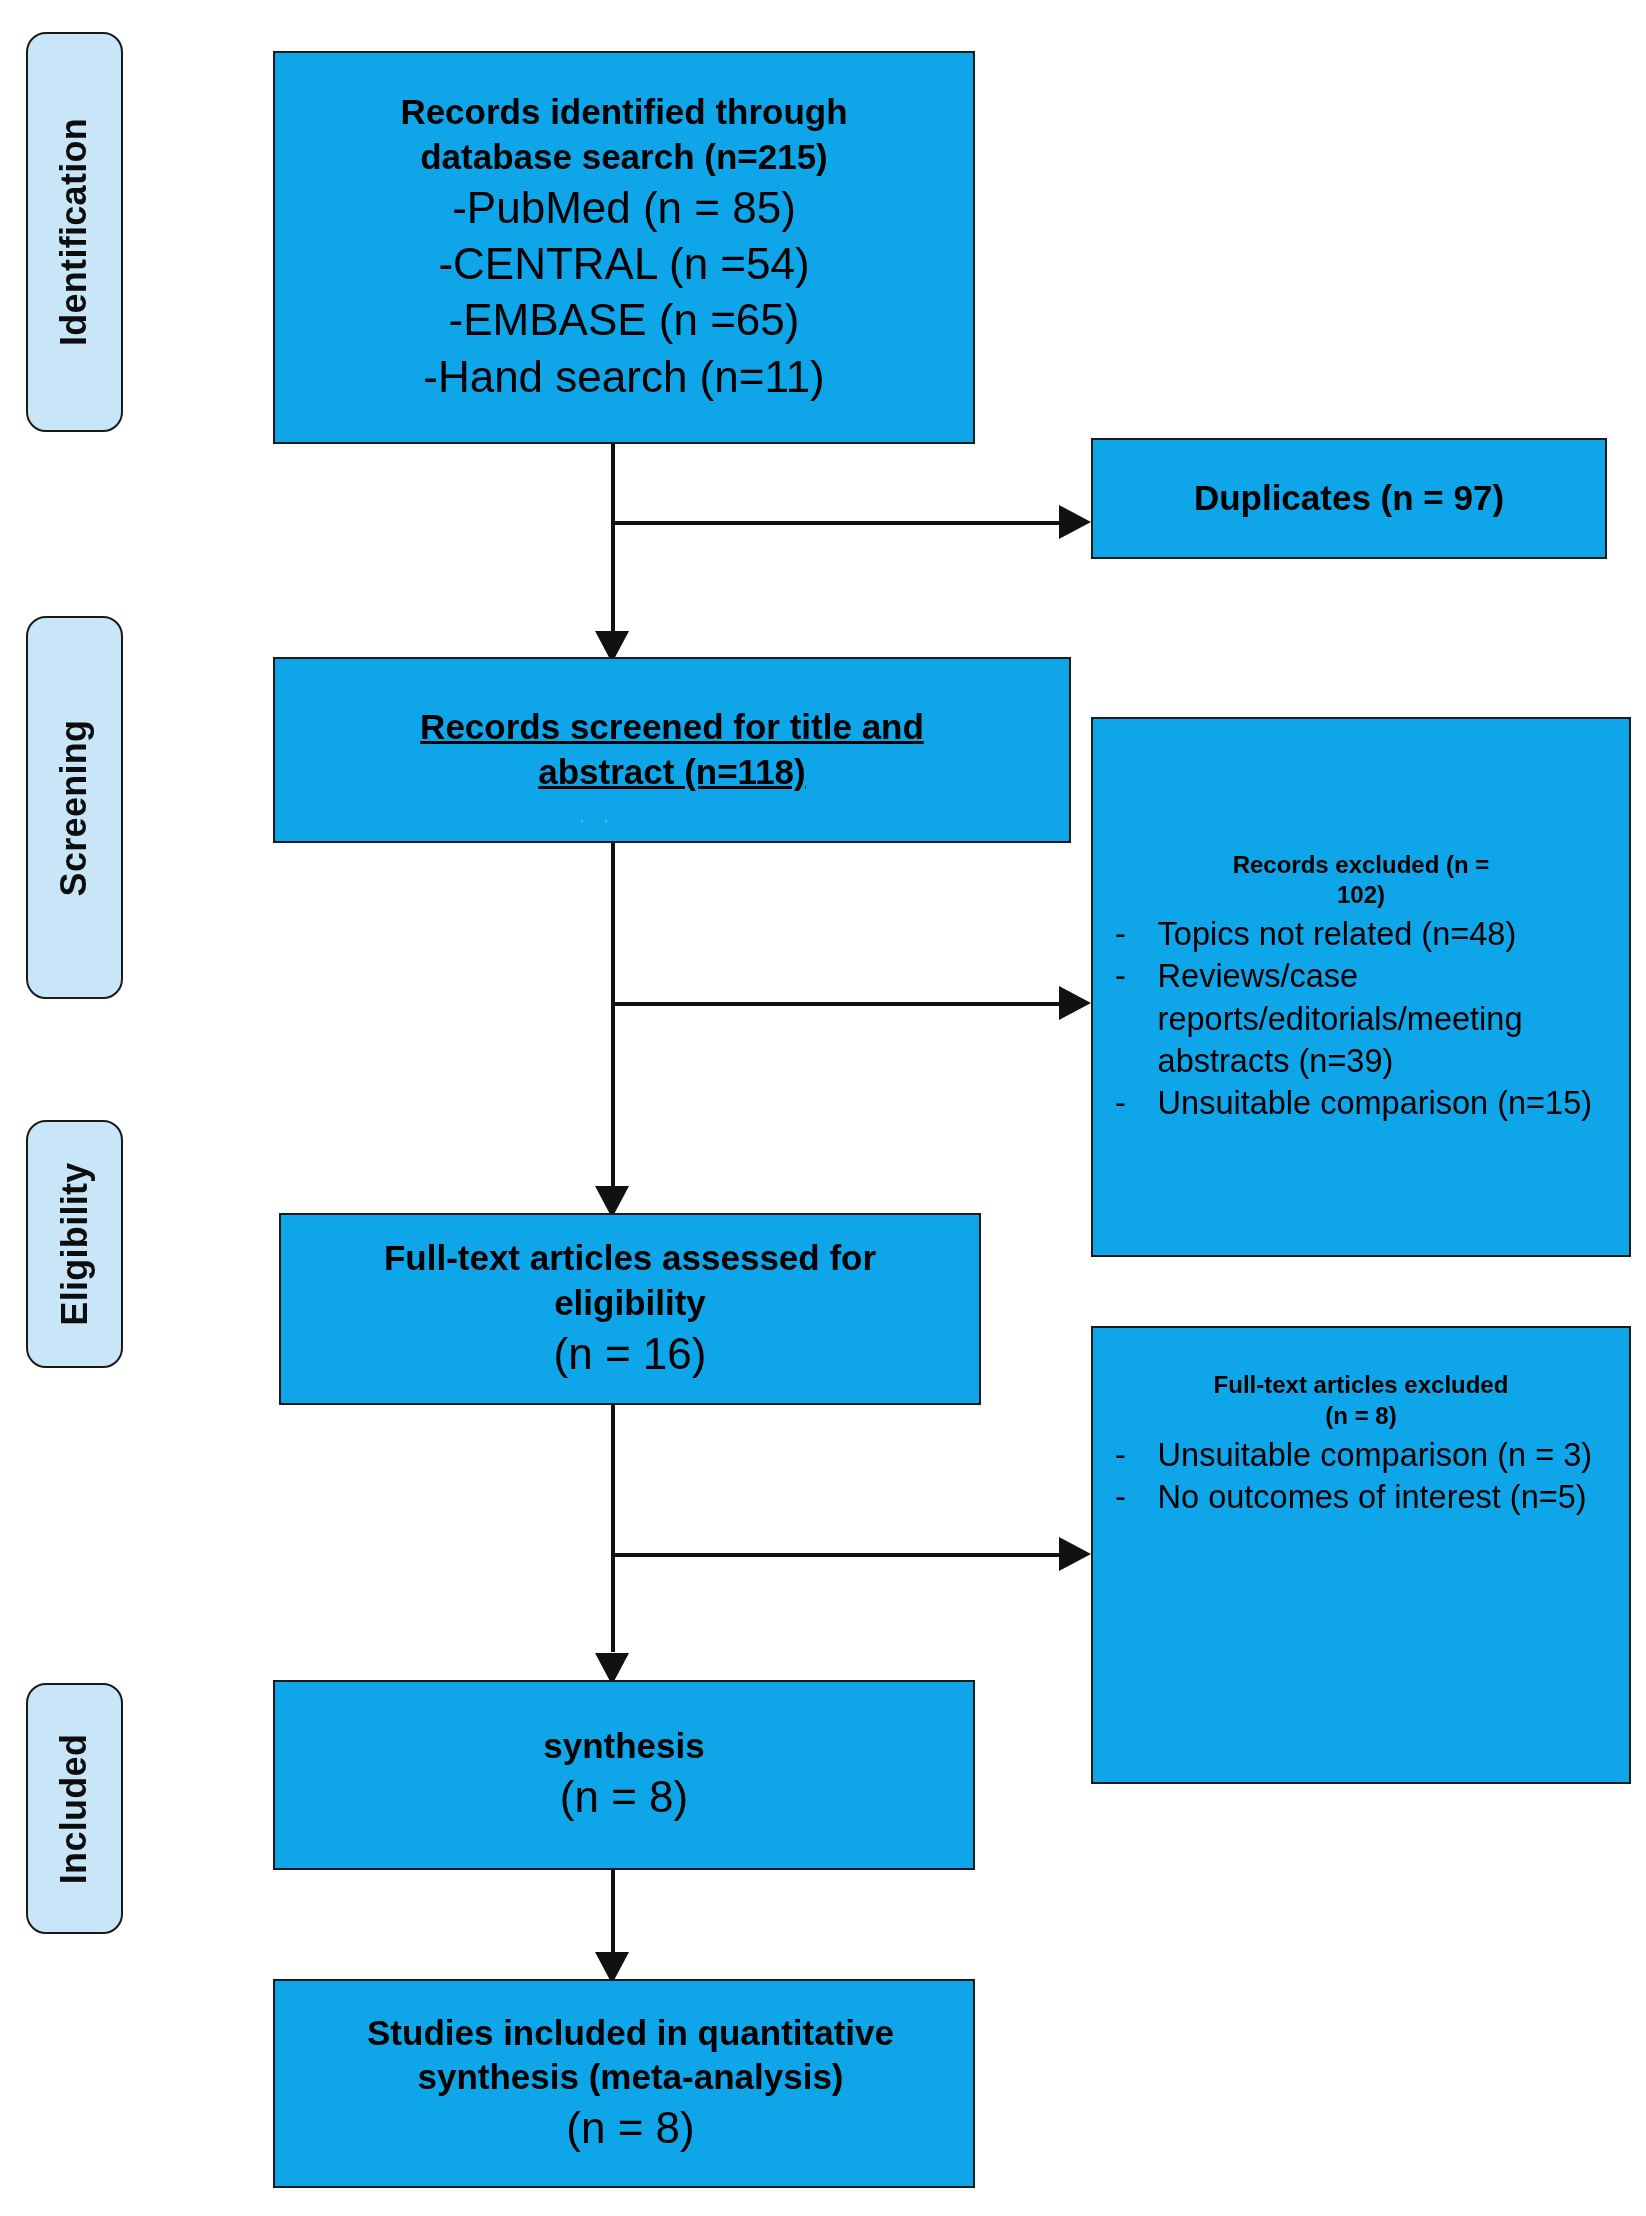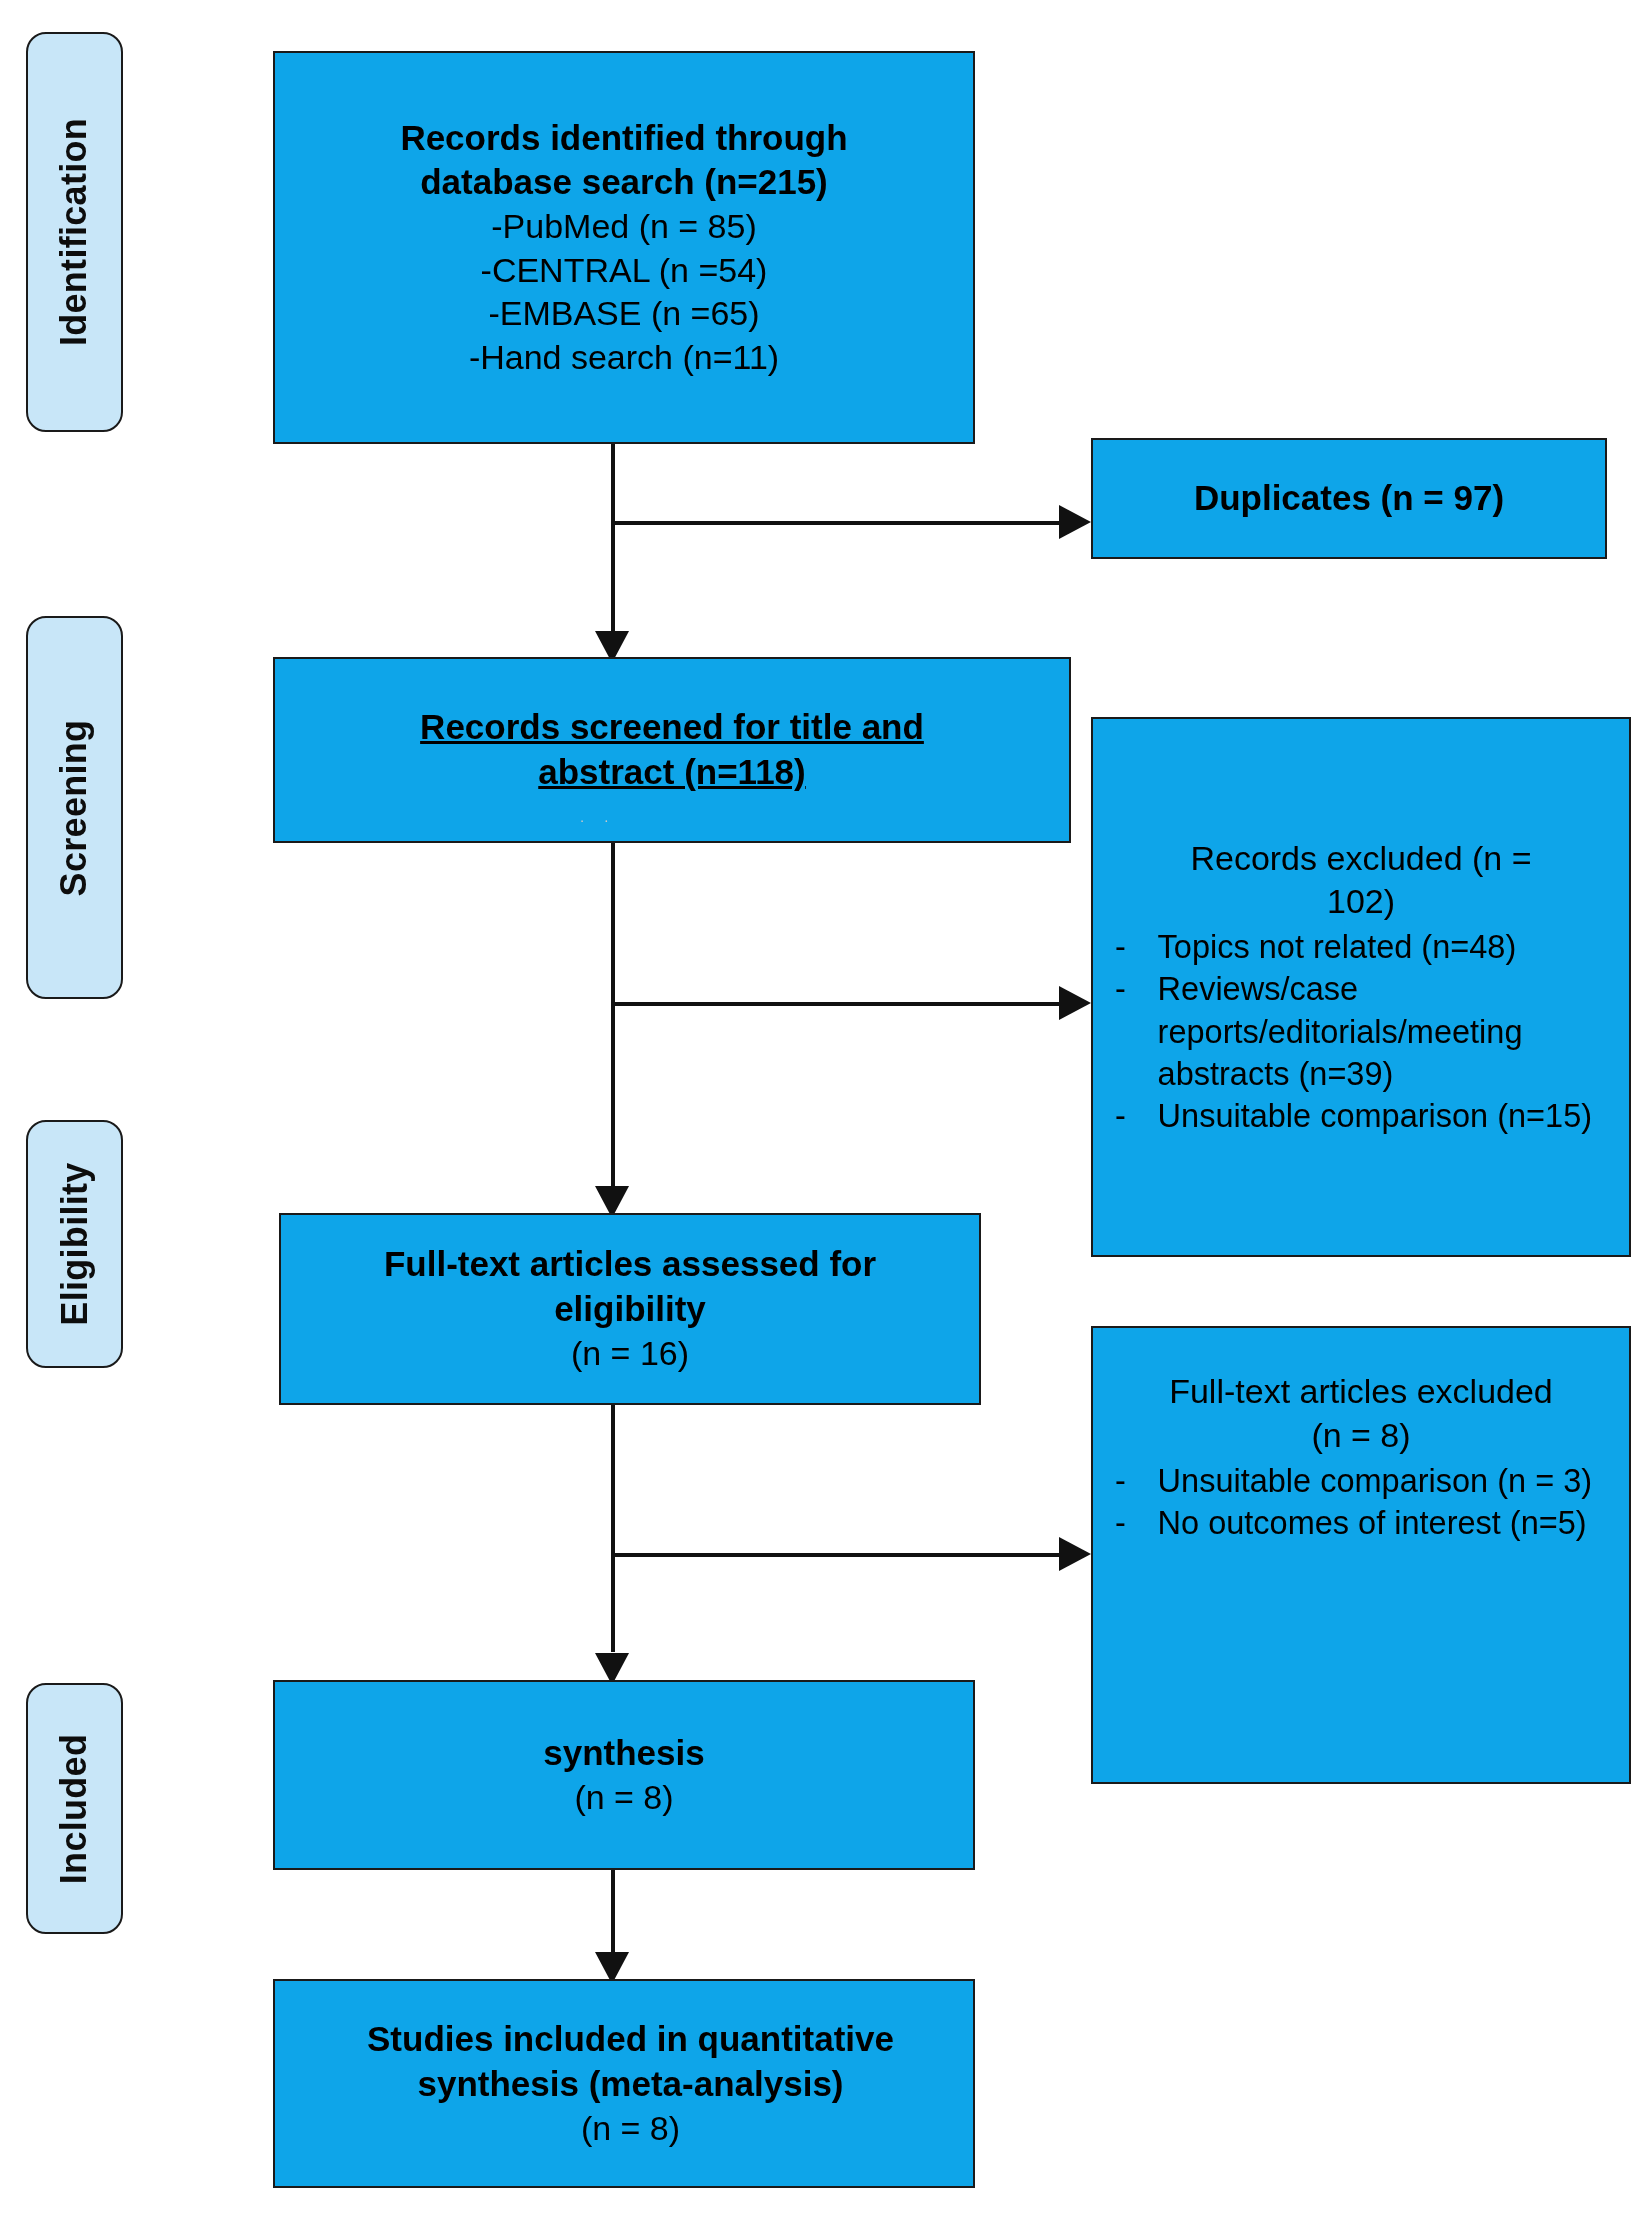--- a/index.html
+++ b/index.html
@@ -29,22 +29,22 @@
     position:absolute;
     background:#0ea5e9;
     border:2.9px solid #1a1a1a;
     box-sizing:border-box;
     display:flex;flex-direction:column;justify-content:center;
     padding:8.1px 15px;
   }
   .flow-box.center{align-items:center;text-align:center;}
   .ln{display:block;line-height:1.28;}
   .ln.b{font-weight:bold;font-size:35px;}
-  .ln.n{font-weight:normal;font-size:34px;}
-  .ln.bn{font-weight:normal;font-size:34px;text-align:center;}
+  .ln.n{font-weight:normal;font-size:44px;}
+  .ln.bn{font-weight:bold;font-size:24px;text-align:center;}
 
   
   .blist{width:100%;margin-top:2.3px;}
   .brow{display:flex;align-items:flex-start;font-size:32.5px;line-height:1.30;text-align:left;}
   .bdash{width:53px;flex:0 0 53px;padding-left:10.4px;box-sizing:border-box;}
   .btext{flex:1 1 auto;}
 
   
   .vline{position:absolute;background:#111;width:4.1px;}
   .hline{position:absolute;background:#111;height:4.1px;}

